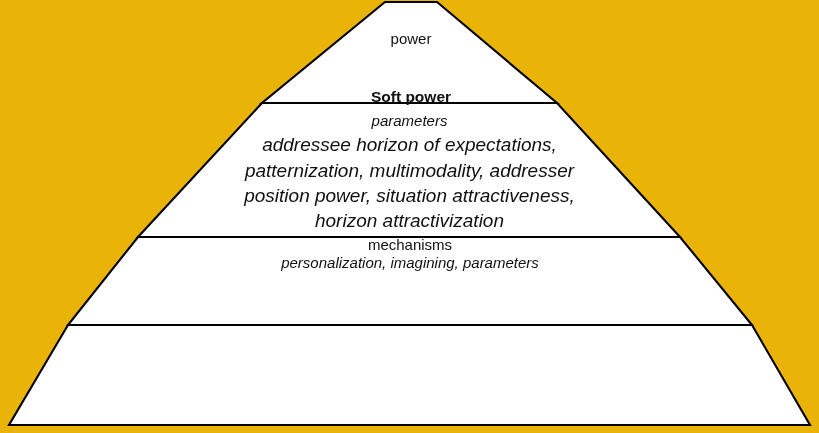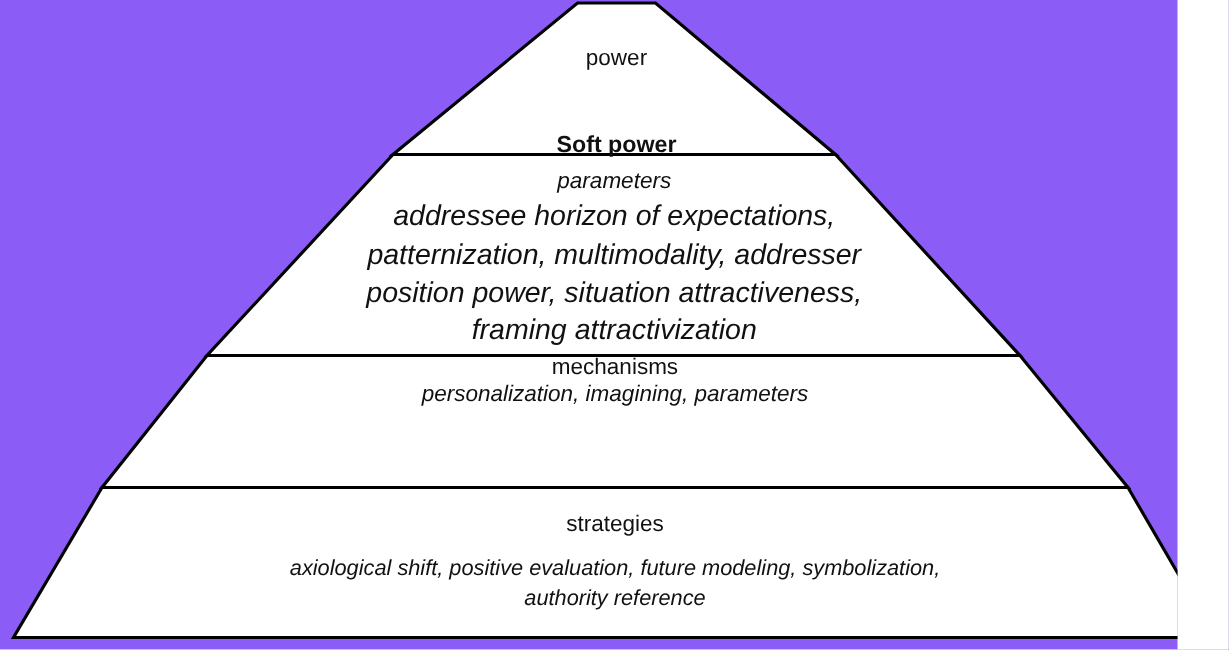--- a/index.html
+++ b/index.html
@@ -7,25 +7,24 @@
     margin: 0;
     padding: 0;
     background: #ffffff;
   }
   body {
     font-family: "Liberation Sans", "DejaVu Sans", sans-serif;
     color: #111111;
   }
   #diagram-root {
     position: relative;
-    width: 748px;
+    width: 819px;
     height: 433px;
     overflow: hidden;
-    background: #8b5cf6;
-    padding-left: 37px;
+    background: #eab308;
   }
   #pyramid-svg {
     position: absolute;
     left: 0;
     top: 0;
     width: 819px;
     height: 433px;
   }
   .tier-shape {
     fill: #ffffff;
@@ -134,30 +133,23 @@
     <span class="tier-heading upright">power</span>
     <span class="tier-body bold upright">Soft power</span>
   </div>
 
   <div id="tier-2-text" class="tier-text">
     <span class="tier-heading italic">parameters</span>
     <span class="tier-body italic">
       <span>addressee horizon of expectations,</span><br>
       <span>patternization, multimodality, addresser</span><br>
       <span>position power, situation attractiveness,</span><br>
-      <span>framing attractivization</span>
+      <span>horizon attractivization</span>
     </span>
   </div>
 
   <div id="tier-3-text" class="tier-text">
     <span class="tier-heading upright">mechanisms</span>
     <span class="tier-body-2 italic">personalization, imagining, parameters</span>
   </div>
 
-  <div id="tier-4-text" class="tier-text">
-    <span class="tier-heading upright">strategies</span>
-    <span class="tier-body italic">
-      <span>axiological shift, positive evaluation, future modeling, symbolization,</span><br>
-      <span>authority reference</span>
-    </span>
-  </div>
 
 </div>
 
 </body></html>

